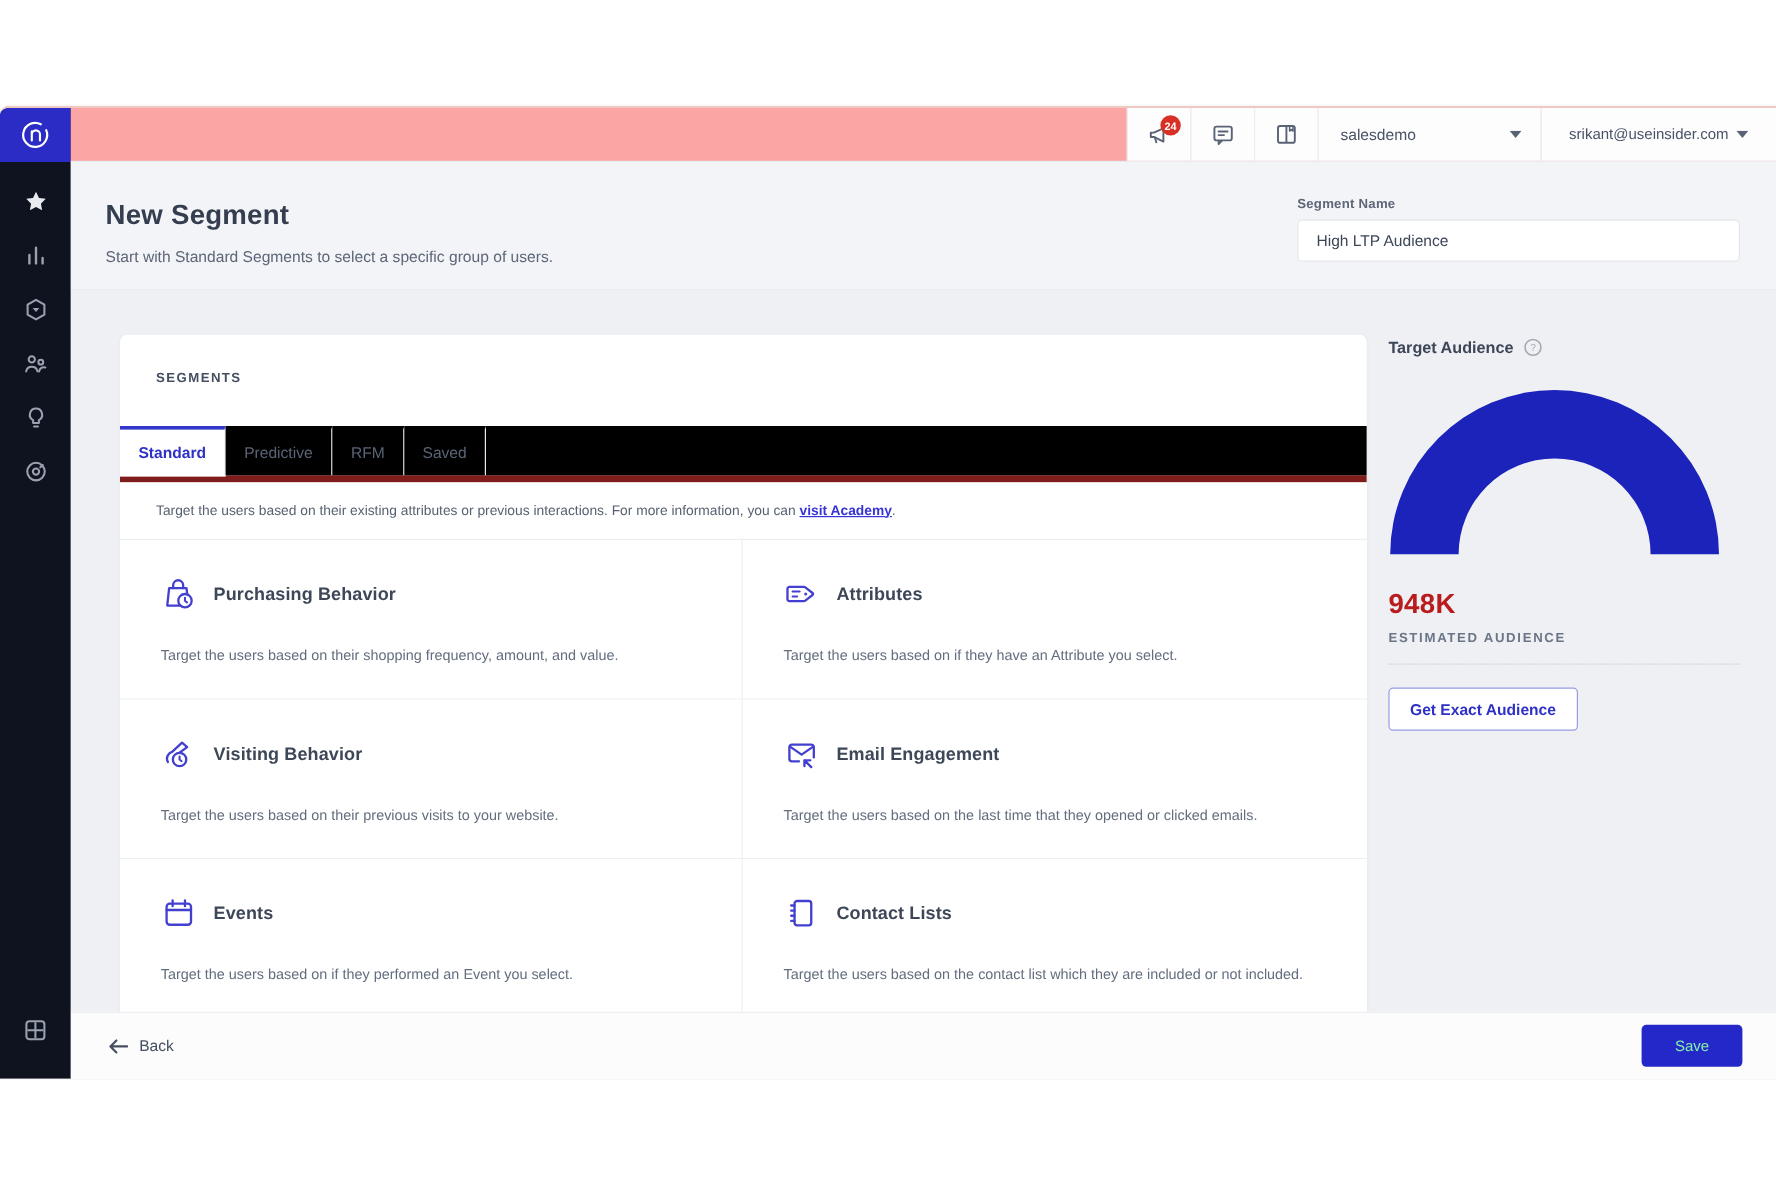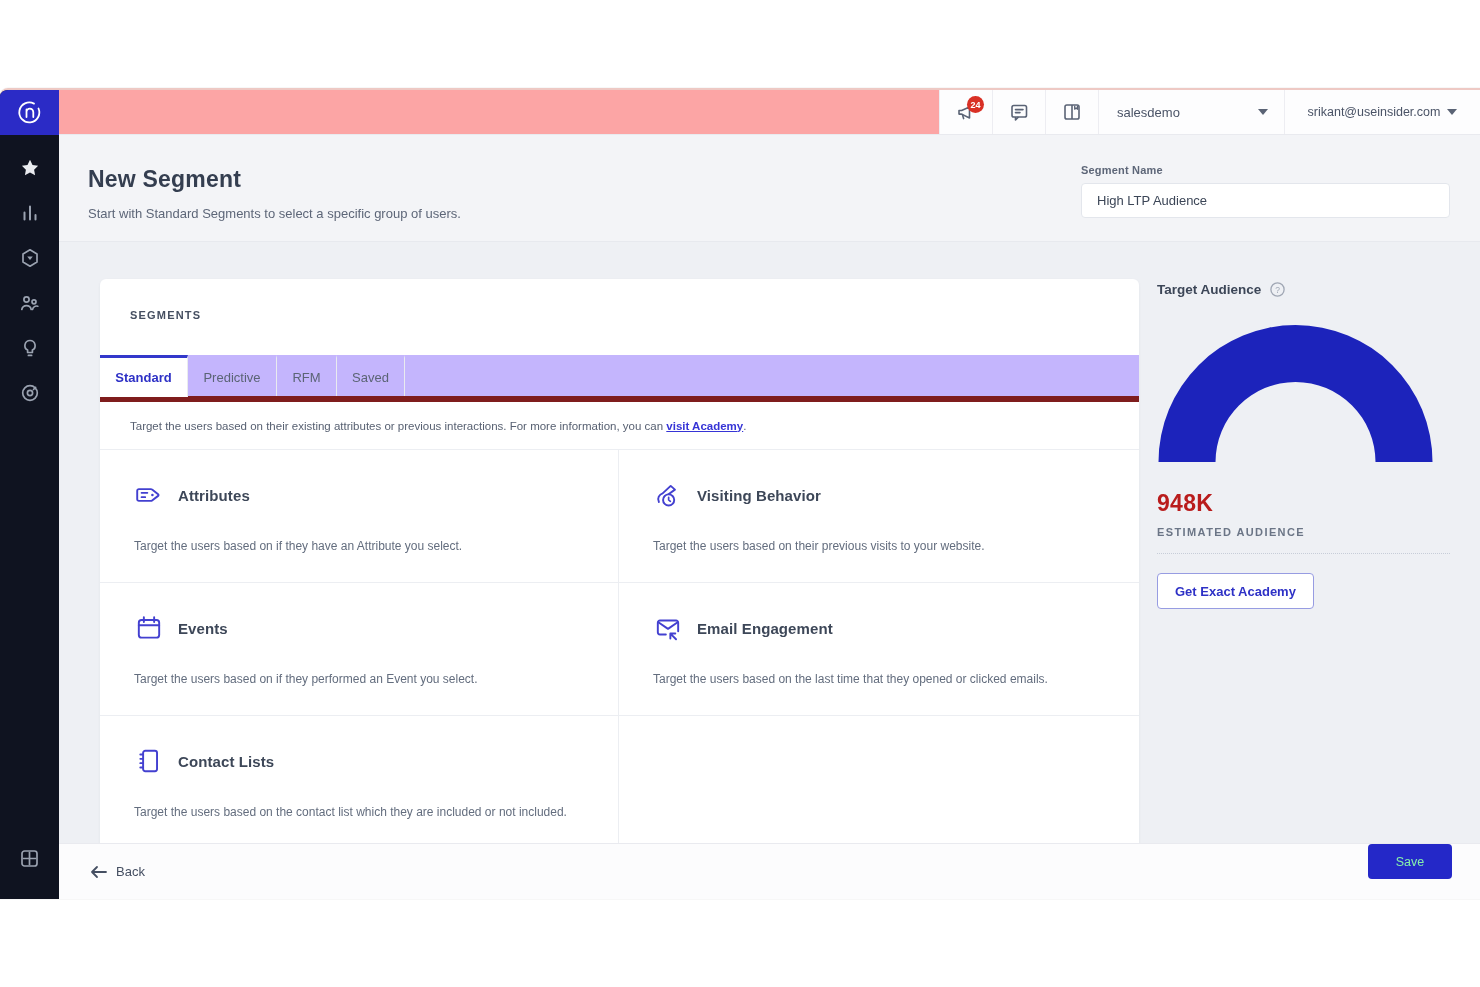--- a/index.html
+++ b/index.html
@@ -41,21 +41,21 @@
   .segname-label { font-size:11px; color:#5d6678; font-weight:bold; margin-bottom:7px; letter-spacing:0.2px; }
   .segname-input { width:100%; height:35px; border:1px solid #e3e6ec; border-radius:4px; background:#fff; padding:0 15px;
                    font-size:13px; color:#3c4657; font-family:"Liberation Sans", sans-serif; outline:none; }
 
   
   .panel { position:absolute; left:41px; top:144px; width:1039px; height:566px; background:#fff; border-radius:6px 6px 0 0;
            box-shadow:0 1px 3px rgba(40,50,80,0.06); overflow:hidden; }
   .panel-title { padding:30px 0 0 30px; font-size:11px; font-weight:bold; letter-spacing:1.2px; color:#454f61; height:76px; }
   .tabs { display:flex; height:47px; background:#f4f6f9; border-bottom:6px solid #7f1d1d; }
   .tab { display:flex; align-items:center; justify-content:center; font-size:13px; color:#5b6475; cursor:pointer;
-         border-right:1px solid #e9ebef; background:#c4b5fd; border-top:3px solid transparent; }
+         border-right:1px solid #e9ebef; background:#000000; border-top:3px solid transparent; }
   .tab.active { background:#fff; color:#2e31c6; font-weight:bold; border-top:3px solid #3338cb; border-bottom:1px solid #fff; margin-bottom:-1px; }
   .tab-standard { width:88px; } .tab-predictive { width:89px; } .tab-rfm { width:60px; } .tab-saved { width:68px; }
   .info-row { height:48px; background:#fff; border-bottom:1px solid #eceef2; display:flex; align-items:center; padding-left:30px;
               font-size:11.5px; color:#586172; }
   .info-row a { color:#3634d6; font-weight:bold; text-decoration:underline; cursor:pointer; }
   .cards { display:flex; flex-wrap:wrap; }
   .card { width:519px; height:133px; border-bottom:1px solid #eceef2; padding:30px 34px 0 34px; cursor:pointer; background:#fff; }
   .card:nth-child(odd) { border-right:1px solid #eceef2; }
   .card:nth-child(even) { width:520px; }
   .card-head { display:flex; align-items:center; gap:14px; }
@@ -67,21 +67,21 @@
   .target-head { display:flex; align-items:center; gap:9px; }
   .target-title { font-size:13.5px; font-weight:bold; color:#3c4657; }
   .gauge { margin-top:26px; width:277px; height:139px; }
   .ta-value { margin-top:28px; font-size:23px; font-weight:bold; color:#b91c1c; letter-spacing:0.3px; }
   .ta-label { margin-top:9px; font-size:11px; font-weight:bold; letter-spacing:1.4px; color:#6b7586; }
   .ta-divider { margin-top:15px; border-top:1px dotted #c7cdd8; width:293px; }
   .ta-btn { margin-top:19px; height:36px; padding:0 17px; background:#fff; border:1px solid #979ce2; border-radius:4px;
             color:#2e31c6; font-size:13px; font-weight:bold; font-family:"Liberation Sans", sans-serif; cursor:pointer; }
 
   
-  .footer { height:56px; background:#fcfcfd; border-top:1px solid #e9eaef; display:flex; 
+  .footer { height:56px; background:#fcfcfd; border-top:1px solid #e9eaef; display:flex; align-items:center;
             justify-content:space-between; padding:0 28px 0 31px; flex:0 0 56px; }
   .back-link { display:flex; align-items:center; gap:9px; font-size:13px; color:#454f62; cursor:pointer; }
   .save-btn { width:84px; height:35px; background:#2428c8; color:#86efac; border:none; border-radius:4px; font-size:12.5px;
               font-family:"Liberation Sans", sans-serif; cursor:pointer; }
 
   svg { display:block; }
 </style>
 </head>
 <body>
 
@@ -200,20 +200,32 @@
           <div class="tab tab-rfm">RFM</div>
           <div class="tab tab-saved">Saved</div>
           <div class="tab" style="flex:1; border-right:none; cursor:default;"></div>
         </div>
         <div class="info-row">
           <span><span>Target the users based on their existing attributes or previous interactions. For more information, you can </span><a>visit Academy</a><span>.</span></span>
         </div>
 
         <div class="cards">
 
+          <div class="card">
+            <div class="card-head">
+              <svg width="30" height="30" viewBox="0 0 28 28">
+                <path d="M6.5 9.5 H20 L21.5 23 H5 Z" fill="none" stroke="#4340d0" stroke-width="1.8" stroke-linejoin="round"></path>
+                <path d="M9.6 9.5 V7.2 a3.9 3.9 0 0 1 7.8 0 V9.5" fill="none" stroke="#4340d0" stroke-width="1.8" stroke-linecap="round"></path>
+                <circle cx="18.8" cy="19.2" r="5.2" fill="#ffffff" stroke="#4340d0" stroke-width="1.8"></circle>
+                <path d="M18.8 16.9 V19.2 L20.4 20.5" fill="none" stroke="#4340d0" stroke-width="1.6" stroke-linecap="round" stroke-linejoin="round"></path>
+              </svg>
+              <span class="card-title">Purchasing Behavior</span>
+            </div>
+            <div class="card-desc">Target the users based on their shopping frequency, amount, and value.</div>
+          </div>
 
           <div class="card">
             <div class="card-head">
               <svg width="30" height="30" viewBox="0 0 28 28">
                 <path d="M4.5 8.5 h11.2 a1.8 1.8 0 0 1 1.2.4 l5.6 4.3 a1 1 0 0 1 0 1.6 l-5.6 4.3 a1.8 1.8 0 0 1-1.2.4 H4.5 a1.5 1.5 0 0 1-1.5-1.5 v-8 a1.5 1.5 0 0 1 1.5-1.5 Z" fill="none" stroke="#4340d0" stroke-width="1.8" stroke-linejoin="round"></path>
                 <circle cx="17.2" cy="14" r="1.2" fill="#4340d0"></circle>
                 <path d="M7 12 h5.5 M7 16 h3.5" stroke="#4340d0" stroke-width="1.6" stroke-linecap="round"></path>
               </svg>
               <span class="card-title">Attributes</span>
             </div>
@@ -228,38 +240,38 @@
                 <path d="M14.6 16.3 V18.6 L16.2 19.9" fill="none" stroke="#4340d0" stroke-width="1.6" stroke-linecap="round" stroke-linejoin="round"></path>
               </svg>
               <span class="card-title">Visiting Behavior</span>
             </div>
             <div class="card-desc">Target the users based on their previous visits to your website.</div>
           </div>
 
           <div class="card">
             <div class="card-head">
               <svg width="30" height="30" viewBox="0 0 28 28">
-                <rect x="4.5" y="6.5" width="19" height="16.5" rx="2.5" fill="none" stroke="#4340d0" stroke-width="1.8"></rect>
-                <path d="M9.2 4 v4.5 M18.8 4 v4.5 M4.5 11.5 H23.5" stroke="#4340d0" stroke-width="1.8" stroke-linecap="round"></path>
-              </svg>
-              <span class="card-title">Events</span>
-            </div>
-            <div class="card-desc">Target the users based on if they performed an Event you select.</div>
-          </div>
-
-          <div class="card">
-            <div class="card-head">
-              <svg width="30" height="30" viewBox="0 0 28 28">
                 <path d="M23.5 17 V9 a2 2 0 0 0-2-2 H6.5 a2 2 0 0 0-2 2 v9 a2 2 0 0 0 2 2 H12" fill="none" stroke="#4340d0" stroke-width="1.8" stroke-linecap="round"></path>
                 <path d="M5 8.6 l9 6.2 9-6.2" fill="none" stroke="#4340d0" stroke-width="1.8" stroke-linecap="round" stroke-linejoin="round"></path>
                 <path d="M21.5 24.5 L16.2 19.2 M16.2 19.2 h4.6 M16.2 19.2 v4.6" fill="none" stroke="#4340d0" stroke-width="1.8" stroke-linecap="round" stroke-linejoin="round"></path>
               </svg>
               <span class="card-title">Email Engagement</span>
             </div>
             <div class="card-desc">Target the users based on the last time that they opened or clicked emails.</div>
+          </div>
+
+          <div class="card">
+            <div class="card-head">
+              <svg width="30" height="30" viewBox="0 0 28 28">
+                <rect x="4.5" y="6.5" width="19" height="16.5" rx="2.5" fill="none" stroke="#4340d0" stroke-width="1.8"></rect>
+                <path d="M9.2 4 v4.5 M18.8 4 v4.5 M4.5 11.5 H23.5" stroke="#4340d0" stroke-width="1.8" stroke-linecap="round"></path>
+              </svg>
+              <span class="card-title">Events</span>
+            </div>
+            <div class="card-desc">Target the users based on if they performed an Event you select.</div>
           </div>
 
           <div class="card">
             <div class="card-head">
               <svg width="30" height="30" viewBox="0 0 28 28">
                 <rect x="8.5" y="4.5" width="13" height="19" rx="2" fill="none" stroke="#4340d0" stroke-width="1.8"></rect>
                 <path d="M8.5 8 h-2.6 M8.5 12 h-2.6 M8.5 16 h-2.6 M8.5 20 h-2.6" stroke="#4340d0" stroke-width="1.8" stroke-linecap="round"></path>
               </svg>
               <span class="card-title">Contact Lists</span>
             </div>
@@ -276,21 +288,21 @@
             <circle cx="7.5" cy="7.5" r="6.6" fill="none" stroke="#a0a7b4" stroke-width="1.3"></circle>
             <text x="7.5" y="10.6" text-anchor="middle" font-size="8.5" fill="#a0a7b4" font-family="Liberation Sans, sans-serif">?</text>
           </svg>
         </div>
         <svg class="gauge" viewBox="0 0 277 139">
           <path d="M1.5 139 A137 137 0 0 1 275.5 139 L218.5 139 A80 80 0 0 0 58.5 139 Z" fill="#1c23bb"></path>
         </svg>
         <div class="ta-value">948K</div>
         <div class="ta-label">ESTIMATED AUDIENCE</div>
         <div class="ta-divider"></div>
-        <button class="ta-btn">Get Exact Academy</button>
+        <button class="ta-btn">Get Exact Audience</button>
       </div>
     </div>
 
     <div class="footer">
       <div class="back-link">
         <svg width="17" height="14" viewBox="0 0 17 14">
           <path d="M16 7 H2 M7 2 L2 7 l5 5" fill="none" stroke="#454f62" stroke-width="1.8" stroke-linecap="round" stroke-linejoin="round"></path>
         </svg>
         <span>Back</span>
       </div>

